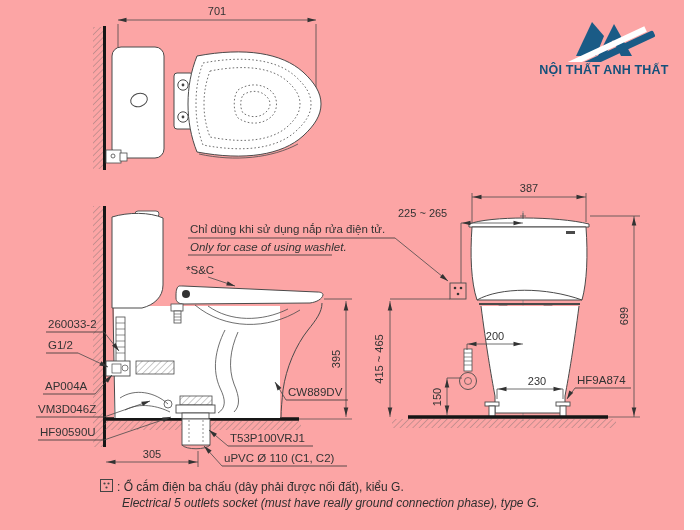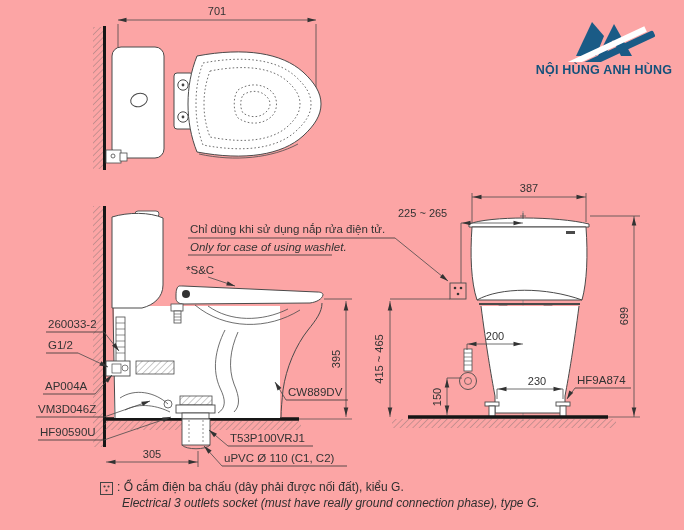--- a/index.html
+++ b/index.html
@@ -7,21 +7,21 @@
          font-family:"Liberation Sans","DejaVu Sans",sans-serif;}
   svg text{font-family:"Liberation Sans","DejaVu Sans",sans-serif;fill:#333;}
   .dim{font-size:11px;}
   .lbl{font-size:11.5px;}
   .note{font-size:11.5px;}
   .logo-wrap{position:absolute;left:524px;top:10px;width:160px;height:74px;}
   .logo-text{position:absolute;left:0;top:53px;width:160px;text-align:center;
              font-size:12.5px;font-weight:bold;letter-spacing:.2px;color:#14517b;white-space:nowrap;}
   .footnotes{position:absolute;left:95px;top:479px;width:580px;color:#2f2f2f;font-size:12px;line-height:16px;}
   .fn-row{white-space:nowrap;}
-  .fn-row2{margin-left:5px;display:flex;align-items:flex-end;gap:4px;}
+  .fn-row2{margin-left:5px;display:flex;align-items:flex-start;gap:4px;}
   .fn-row3{margin-left:27px;font-style:italic;}
   .it{font-style:italic;}
 </style>
 </head>
 <body>
 
 <div class="stage">
 
   <svg width="700" height="530" viewBox="0 0 700 530">
     <defs>
@@ -268,30 +268,30 @@
   
   <div class="logo-wrap">
     <svg width="160" height="52" viewBox="0 0 160 52">
       <polygon points="52,46 68,12 80,26 72,46" fill="#1a5b86"></polygon>
       <polygon points="74,46 90,14 108,46 97,46 89,30 81,46" fill="#1a5b86"></polygon>
       <g transform="rotate(-25 80 34)">
         <rect x="36" y="35" width="88" height="6" fill="#ffffff"></rect>
         <rect x="38" y="42" width="92" height="7" rx="2" fill="#1a5b86"></rect>
       </g>
     </svg>
-    <div class="logo-text">NỘI HÙNG ANH HÙNG</div>
+    <div class="logo-text">NỘI THẤT ANH THẤT</div>
   </div>
 
   
   <div class="footnotes">
     <div class="fn-row fn-row2">
       <svg width="13" height="13" viewBox="0 0 13 13">
         <rect x="0.5" y="0.5" width="12" height="12" fill="none" stroke="#444" stroke-width="1"></rect>
         <circle cx="4.5" cy="4.5" r="1.1" fill="#444"></circle>
         <circle cx="8.5" cy="4.5" r="1.1" fill="#444"></circle>
         <circle cx="6.5" cy="8.5" r="1.1" fill="#444"></circle>
       </svg>
       <span>: Ổ cắm điện ba chấu (dây phải được nối đất), kiểu G.</span>
     </div>
-    <div class="fn-row fn-row3">Electrical 3 outlets socket (must have really ground connection phase), type G.</div>
+    <div class="fn-row fn-row3">Electrical 5 outlets socket (must have really ground connection phase), type G.</div>
   </div>
 
 </div>
 
 </body></html>

